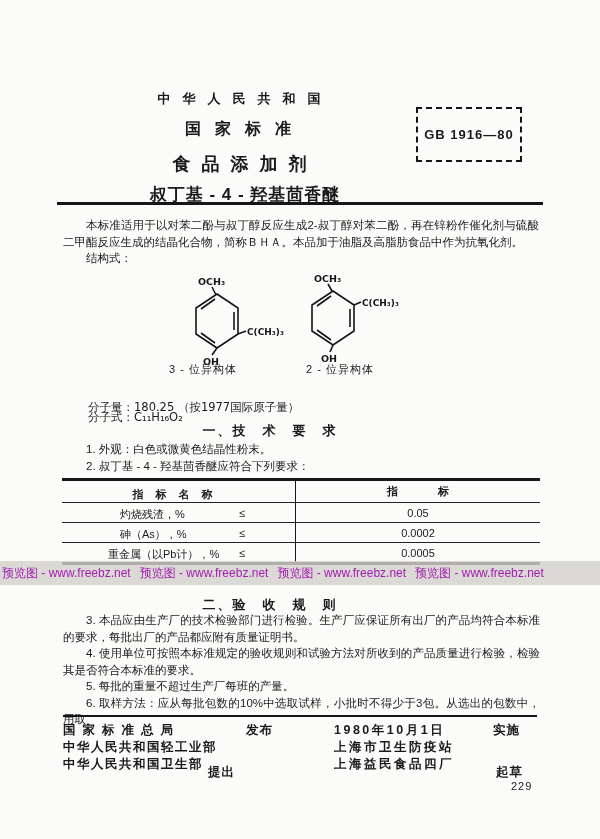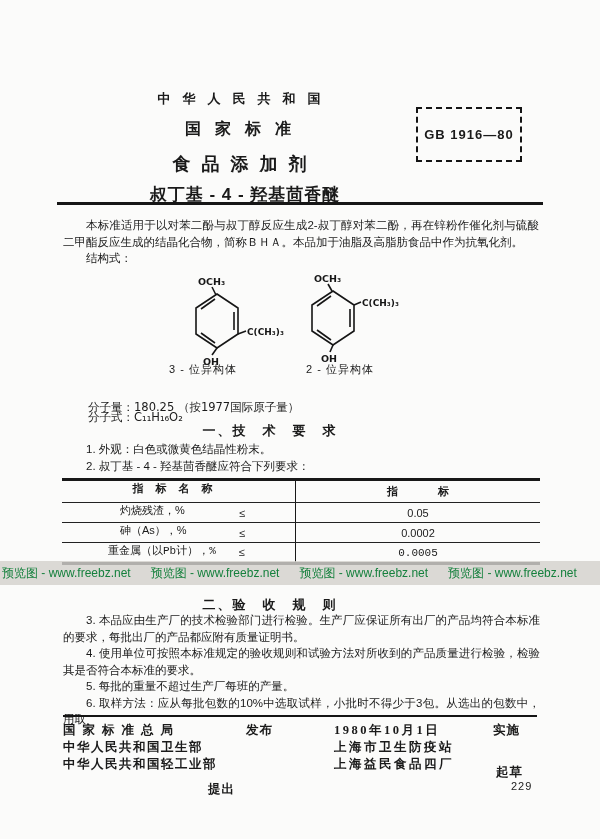--- a/index.html
+++ b/index.html
@@ -32,39 +32,39 @@
   .struct-svg{left:148px;top:270px;}
   .struct-cap{font-size:11px;letter-spacing:1px;text-align:center;width:110px;}
   .cap3{left:148px;top:362px;}
   .cap2{left:285px;top:362px;}
   .formula-line{left:88px;font-size:11.5px;font-family:"DejaVu Sans",sans-serif;}
   
   .sec-head{left:0;width:540px;text-align:center;font-size:13px;font-weight:bold;letter-spacing:2px;}
   
   .tbl{left:62px;top:478px;width:478px;border-top:3px solid #181818;border-bottom:3px solid #181818;font-size:11px;}
   .trow{display:flex;align-items:center;height:19px;border-bottom:1.5px solid #222;}
-  .trow:last-child{border-bottom:none;font-family:Liberation Mono, monospace;}
-  .tc1{width:233px;height:100%;border-right:1.5px solid #181818;position:relative;display:flex;align-items:flex-start;}
+  .trow:last-child{border-bottom:none;}
+  .tc1{width:233px;height:100%;border-right:1.5px solid #181818;position:relative;display:flex;align-items:flex-end;}
   .tc2{flex:1;text-align:center;}
   .thead .tc1{justify-content:center;}
   .th1{font-weight:bold;letter-spacing:12px;}
   .th2{font-weight:bold;letter-spacing:40px;padding-left:40px;}
   .tname{padding-left:58px;}
   .top{position:absolute;right:50px;top:50%;transform:translateY(-50%);}
   
   .wm-band{left:0;top:561px;width:600px;height:24px;background:rgba(211,209,205,0.82);z-index:5;overflow:hidden;}
-  .wm-row{display:flex;gap:20px;white-space:nowrap;font-size:12px;line-height:24px;color:#15803d;padding-left:2px;}
+  .wm-row{display:flex;gap:9px;white-space:nowrap;font-size:12px;line-height:24px;color:#a21caf;padding-left:2px;}
   
   .sec2-items{left:63px;top:612px;width:477px;}
   
   .rule-foot{left:63px;top:715px;width:474px;height:2px;background:#141414;}
   .foot{font-size:12.5px;font-weight:bold;}
   .foot-left{left:63px;top:722px;width:240px;}
   .foot-right{left:310px;top:722px;width:240px;}
-  .f-line{position:relative;line-height:17px;white-space:nowrap;font-family:Liberation Serif, serif;}
+  .f-line{position:relative;line-height:17px;white-space:nowrap;}
   .ls6{letter-spacing:7px;}
   .ls2{letter-spacing:2.5px;margin-left:24px;}
   .ls1{letter-spacing:1.5px;}
   .f-action1{position:absolute;left:183px;top:0;letter-spacing:1px;}
   .f-action-mid{position:absolute;top:25px;letter-spacing:1px;}
   .pageno{left:511px;top:780px;font-size:11px;letter-spacing:1px;}
   svg text{font-family:"DejaVu Sans",sans-serif;fill:#151515;}
 </style>
 </head>
 <body>
@@ -178,26 +178,26 @@
 </div>
 
 <div class="abs rule-foot"></div>
 
 <div class="abs foot foot-left">
   <div class="f-line">
     <span class="ls6">国家标准总局</span>
     <span class="f-action1">发布</span>
   </div>
   <div class="f-line">
-    <span class="ls1">中华人民共和国卫生部</span>
-  </div>
-  <div class="f-line">
     <span class="ls1">中华人民共和国轻工业部</span>
     <span class="f-action-mid" style="left:145px;">提出</span>
   </div>
+  <div class="f-line">
+    <span class="ls1">中华人民共和国卫生部</span>
+  </div>
 </div>
 
 <div class="abs foot foot-right">
   <div class="f-line">
     <span class="ls2">1980年10月1日</span>
     <span class="f-action1">实施</span>
   </div>
   <div class="f-line">
     <span class="ls2">上海市卫生防疫站</span>
     <span class="f-action-mid" style="left:186px;">起草</span>

